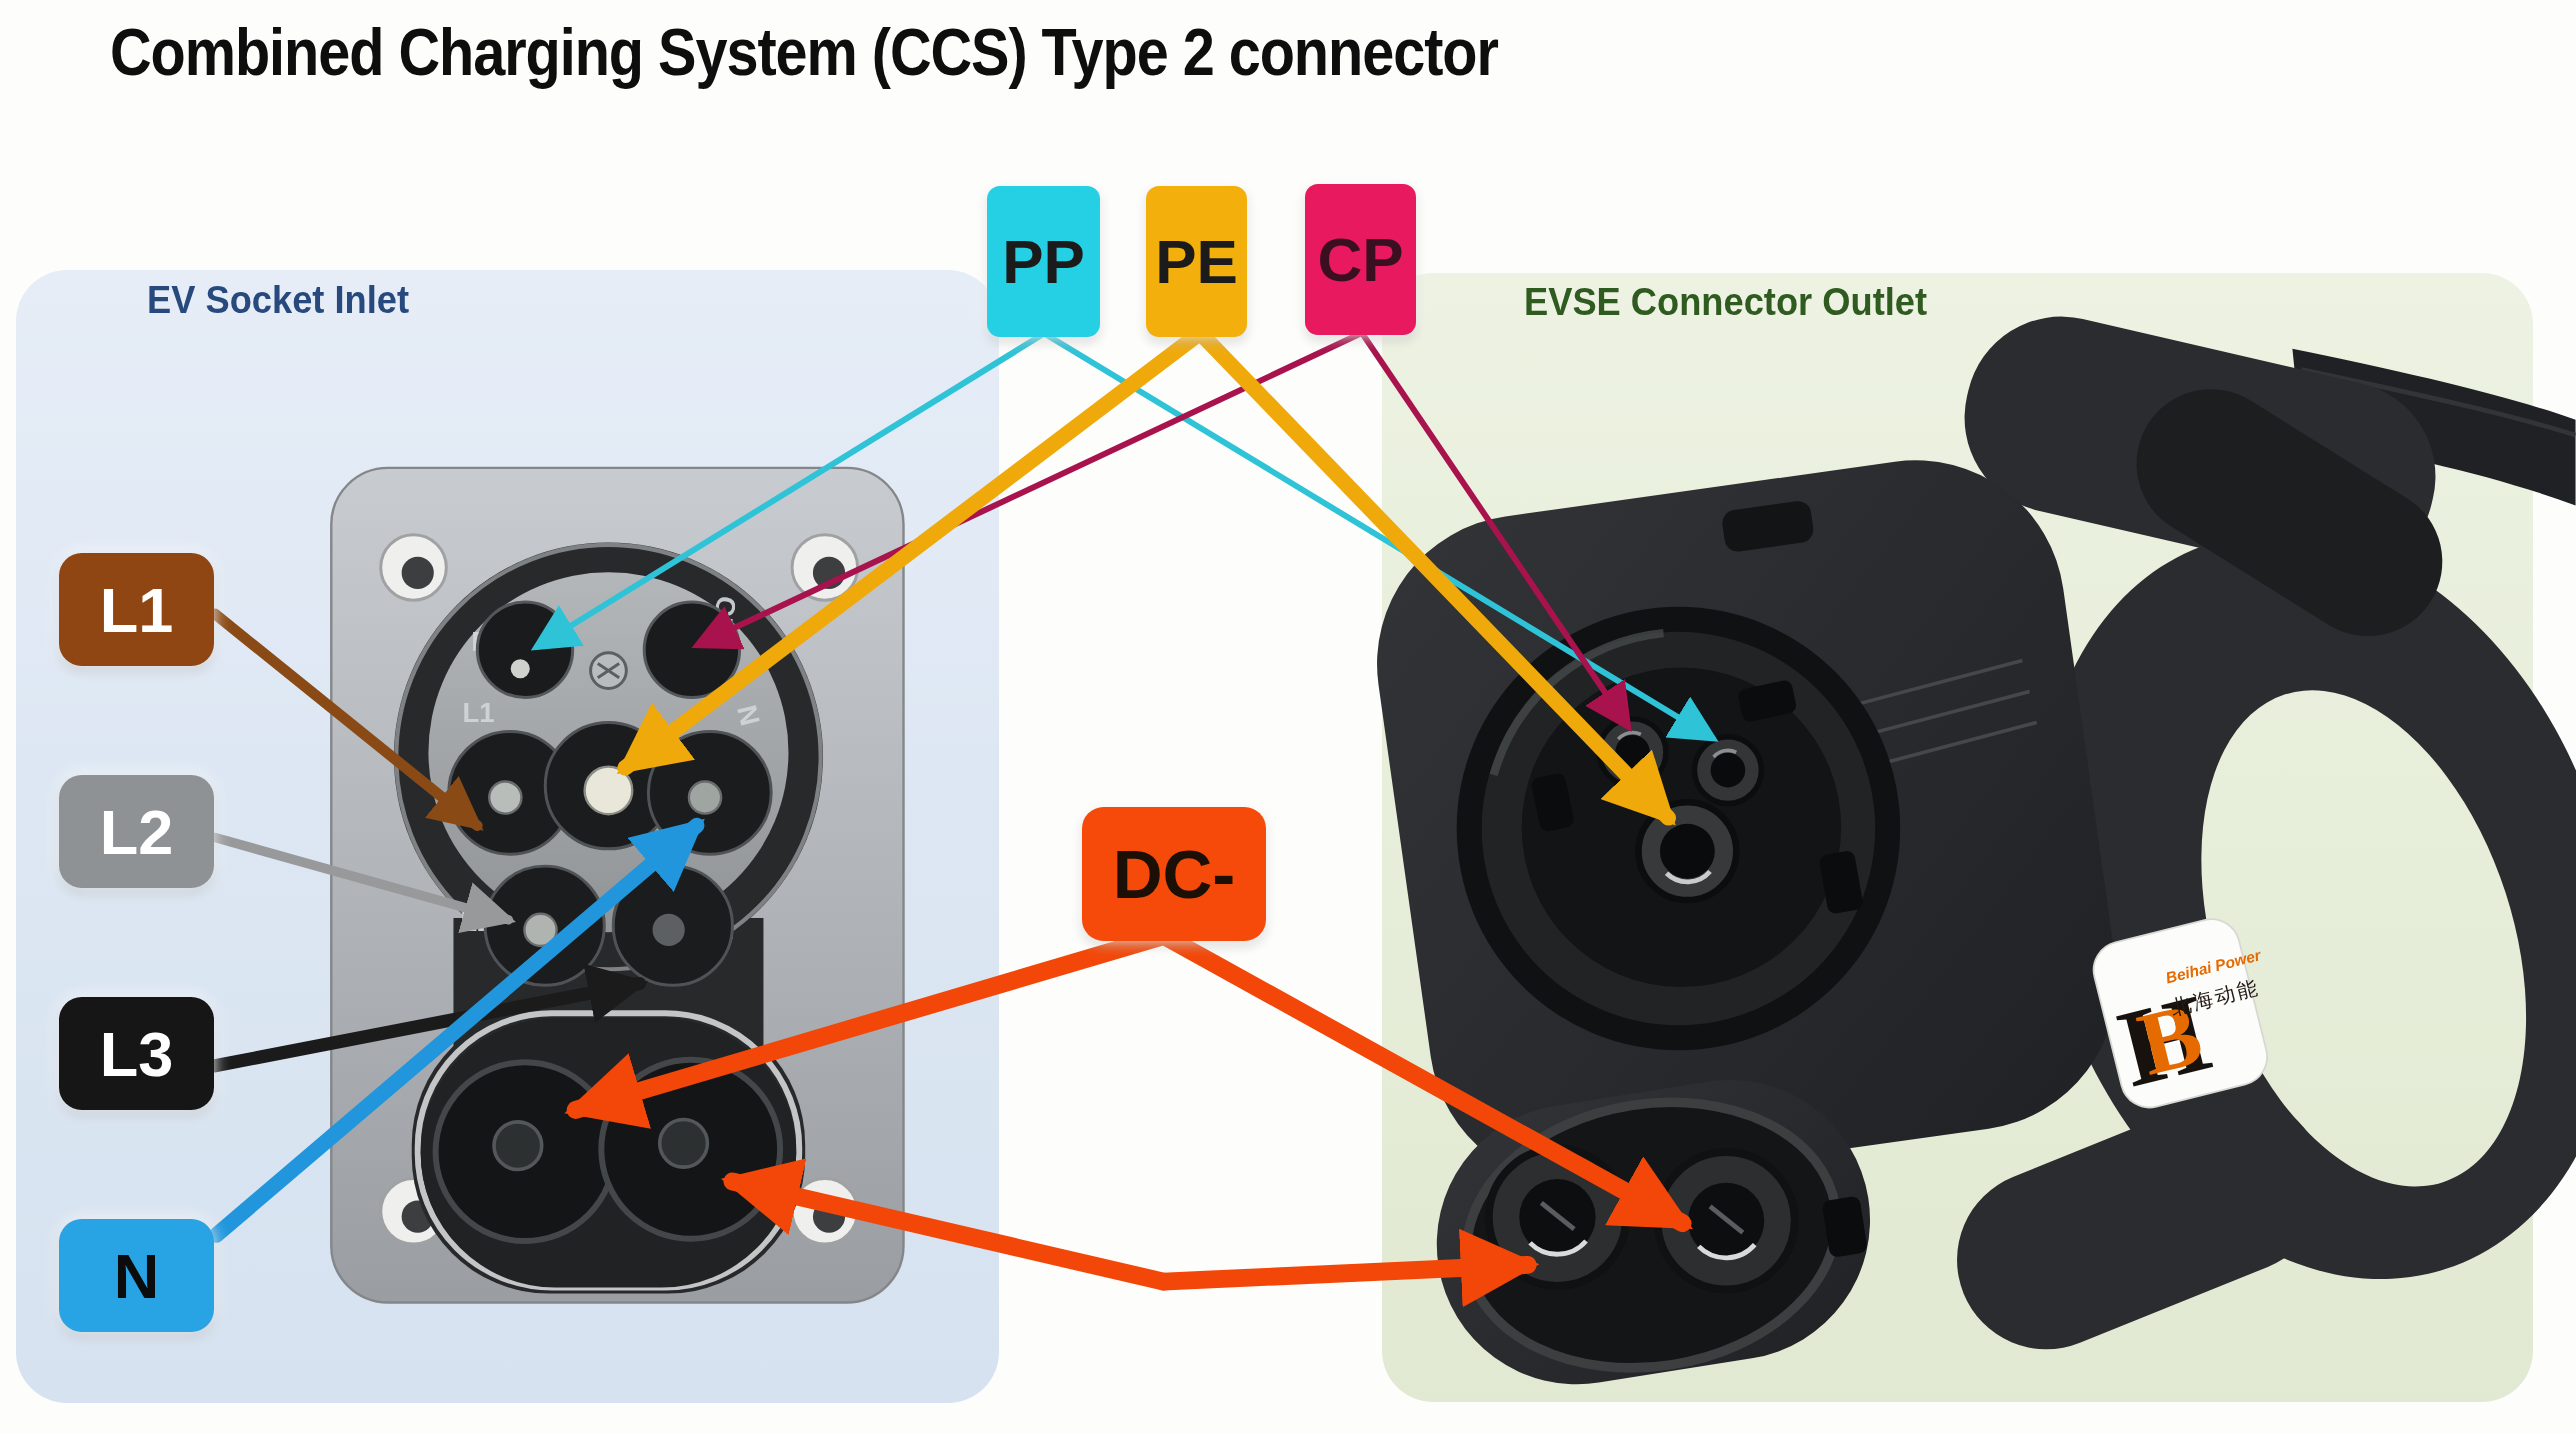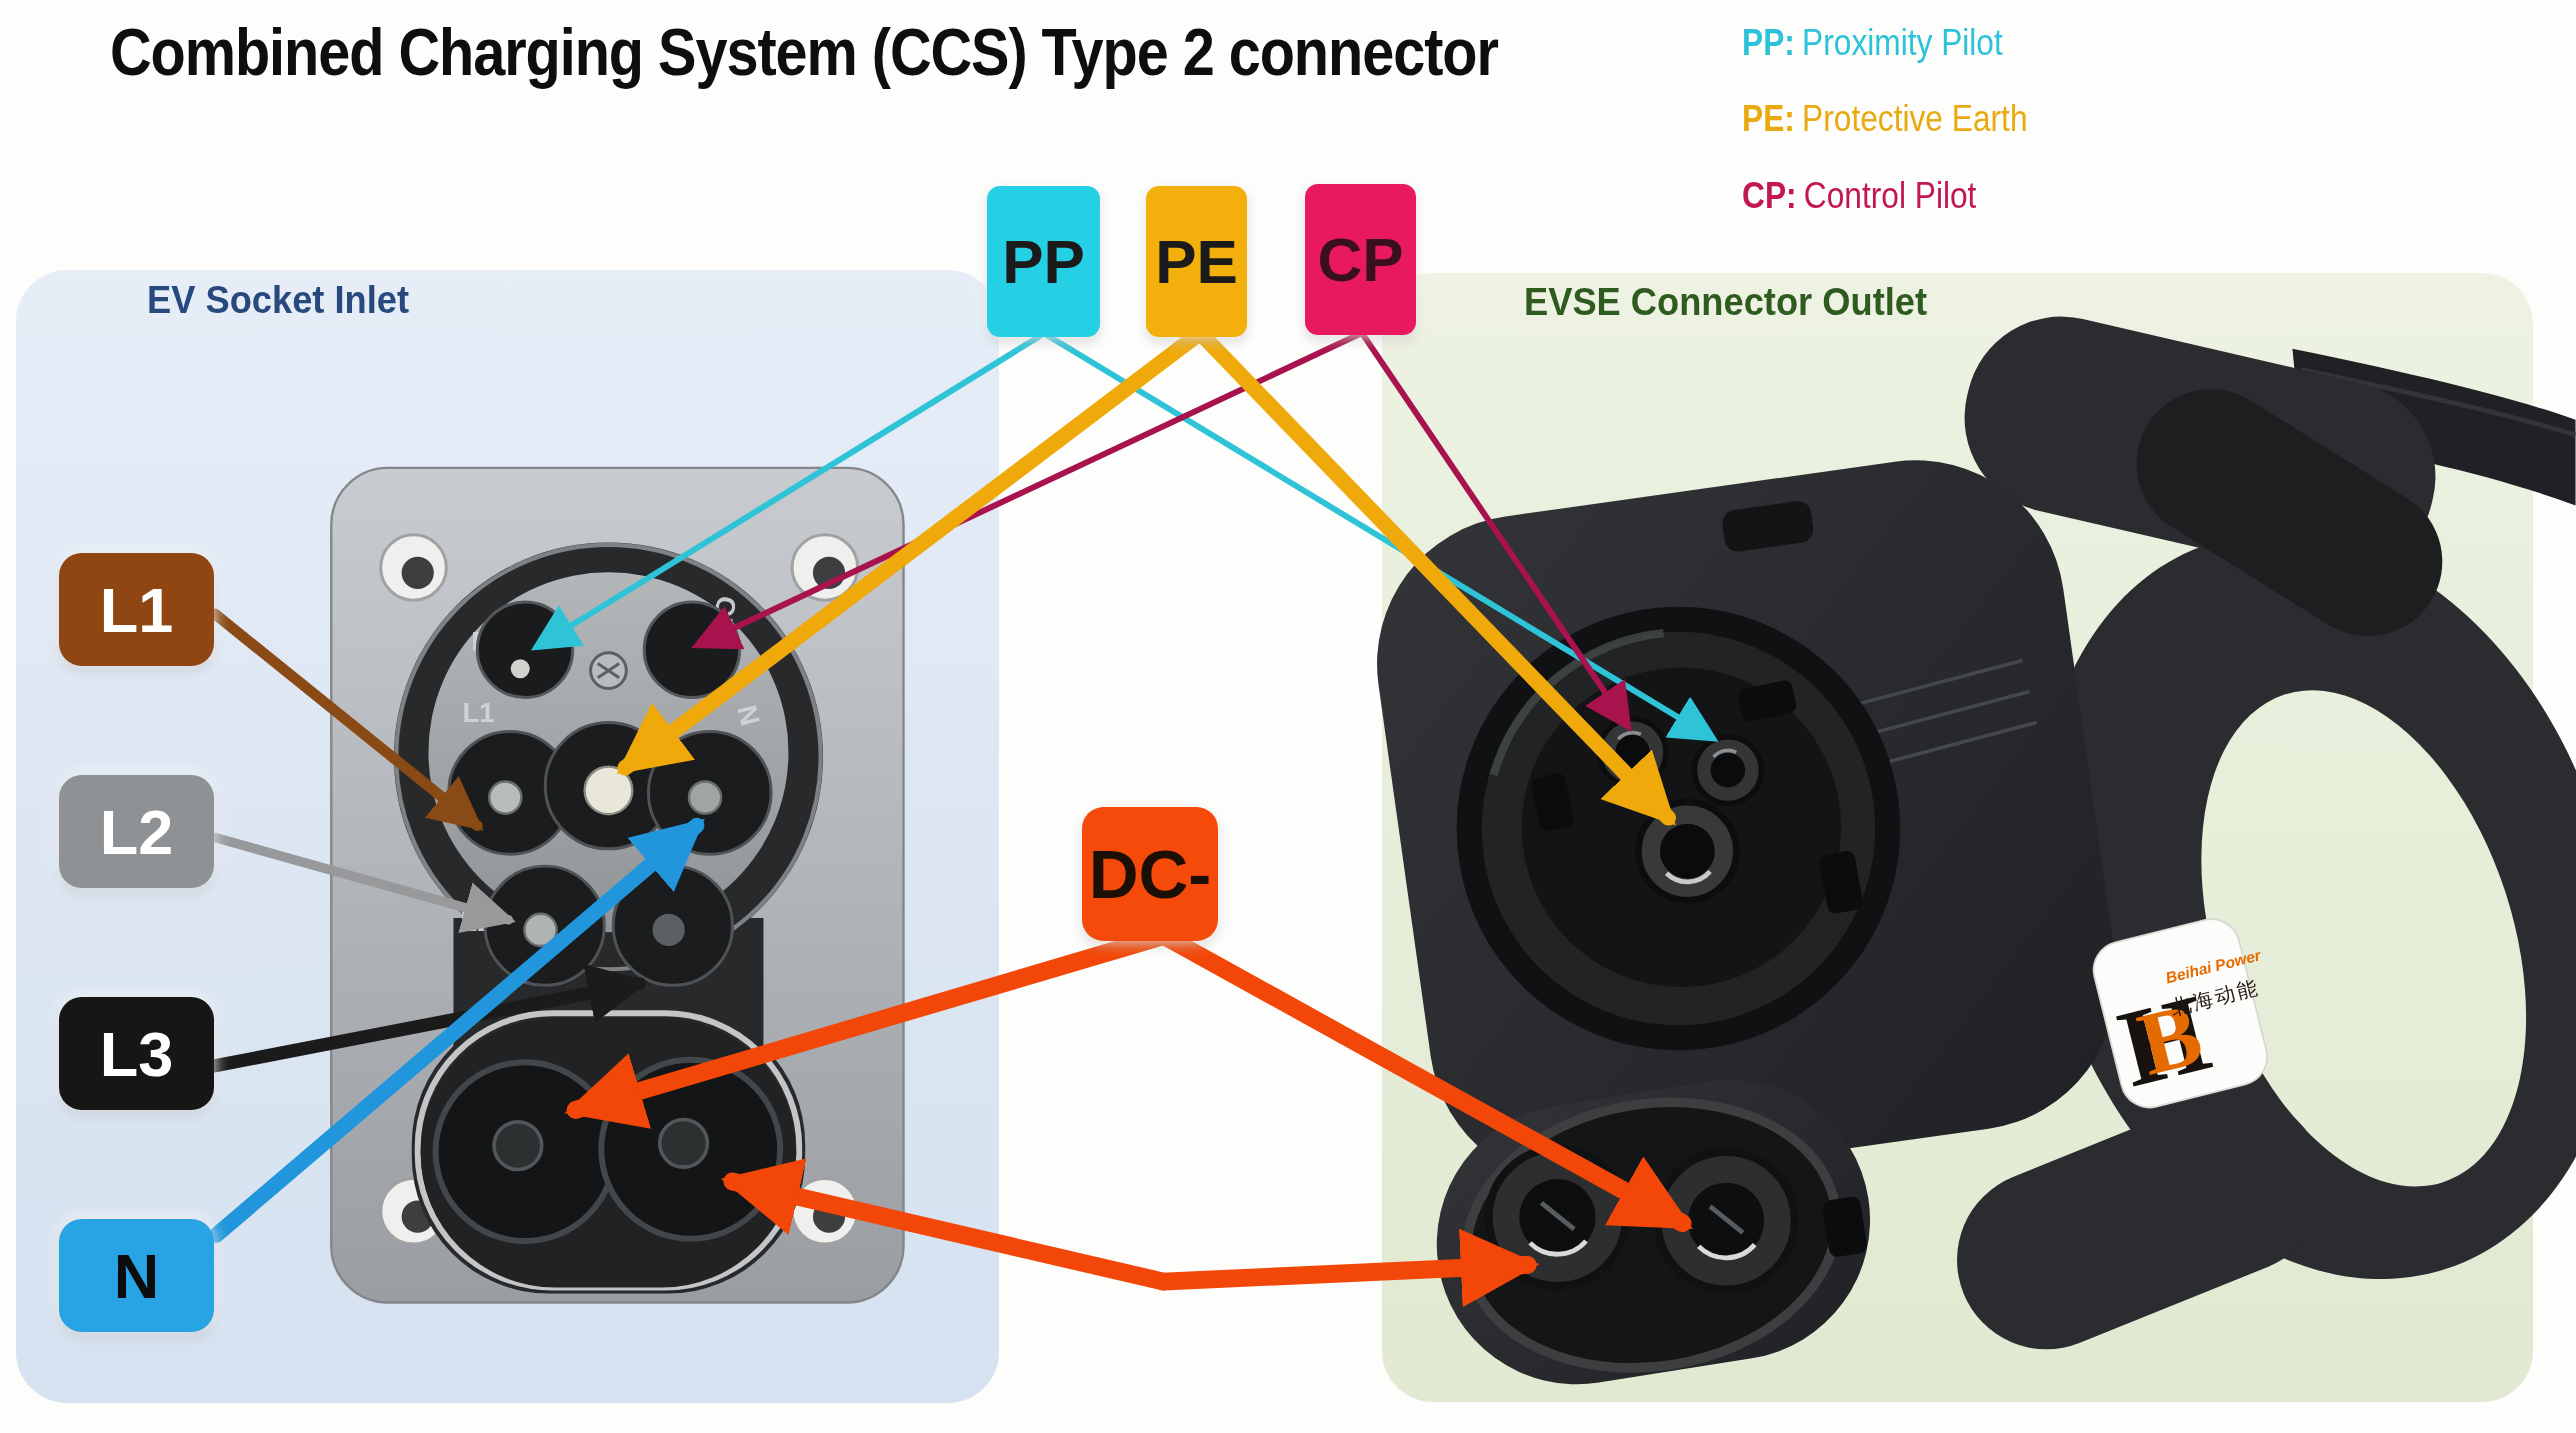--- a/index.html
+++ b/index.html
@@ -35,44 +35,39 @@
   }
   .pin-pill{width:113px;height:151px;border-radius:13px;font-size:62px;color:#1b1b1b}
   #pill-pp{left:987px;top:186px;background:var(--c-cyan)}
   #pill-pe{left:1146px;top:186px;background:var(--c-gold);width:101px}
   #pill-cp{left:1305px;top:184px;background:var(--c-crimson);width:111px;color:#3a1020}
   .side-pill{left:59px;width:155px;height:113px;border-radius:22.7px;font-size:63px;color:#fff}
   #pill-l1{top:553px;background:var(--c-brown)}
   #pill-l2{top:775px;background:var(--c-gray)}
   #pill-l3{top:997px;background:var(--c-black)}
   #pill-n{top:1219px;background:var(--c-blue);color:#0c0c0c}
-  .dc-pill{left:1082px;width:136px;height:134px;border-radius:21.5px;font-size:69px;
+  .dc-pill{left:1082px;width:184px;height:134px;border-radius:21.5px;font-size:69px;
     background:var(--c-orange);color:#1c0f05}
   #pill-dcm{top:807px}
   #pill-dcp{top:1273px;height:122px}
   .engrave{font:700 46px "Liberation Sans",sans-serif;fill:#d3d6d8;opacity:.92}
   .sticker-cn{font:400 34px "Liberation Sans",sans-serif;letter-spacing:4px;fill:var(--c-stickerInk)}
 </style>
 </head>
 <body>
 
 <div class="stage">
 
   <div class="panel" id="panel-left"></div>
   <div class="panel" id="panel-right"></div>
 
   <div class="page-title">Combined Charging System (CCS) Type 2 connector</div>
   <div class="panel-title" id="ev-title">EV Socket Inlet</div>
   <div class="panel-title" id="evse-title">EVSE Connector Outlet</div>
 
-  <div class="legend">
-    <div class="legend-row" id="legend-pp"><b>PP:</b><span>Proximity Pilot</span></div>
-    <div class="legend-row" id="legend-pe"><b>PE:</b><span>Protective Earth</span></div>
-    <div class="legend-row" id="legend-cp"><b>CP:</b><span>Control Pilot</span></div>
-  </div>
 
   <svg id="art" viewBox="0 0 4320 2404">
     <defs>
       <linearGradient id="plateGrad" x1="0" y1="0" x2="0" y2="1">
         <stop offset="0" stop-color="#c8cbcf"></stop>
           <stop offset="1" stop-color="#9a9da1"></stop>
       </linearGradient>
       <linearGradient id="faceGrad" x1="0" y1="0" x2="0" y2="1">
         <stop offset="0" stop-color="#b4b7ba"></stop>
           <stop offset="1" stop-color="#909497"></stop>

